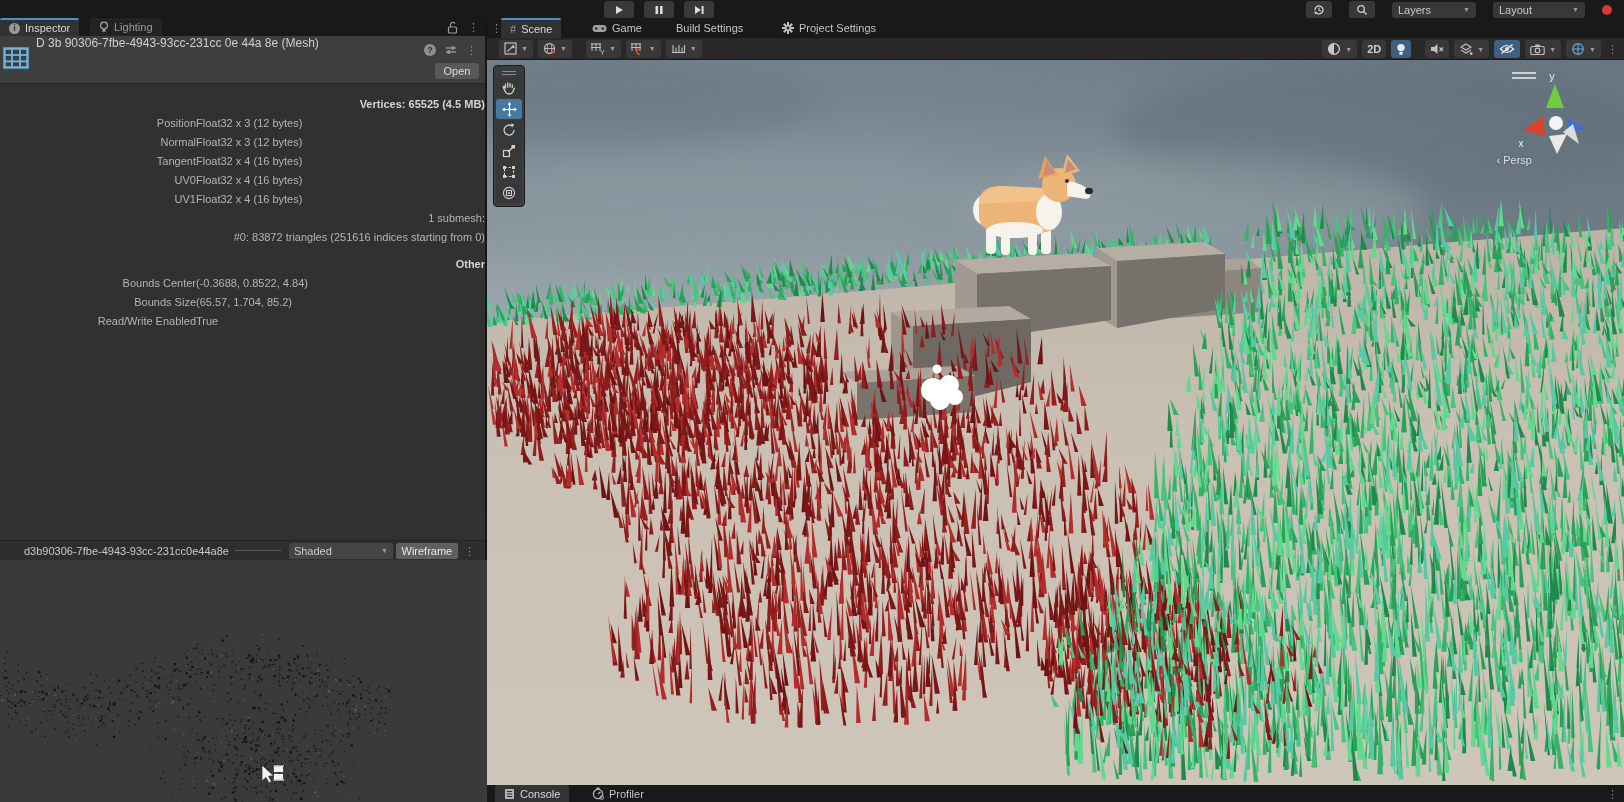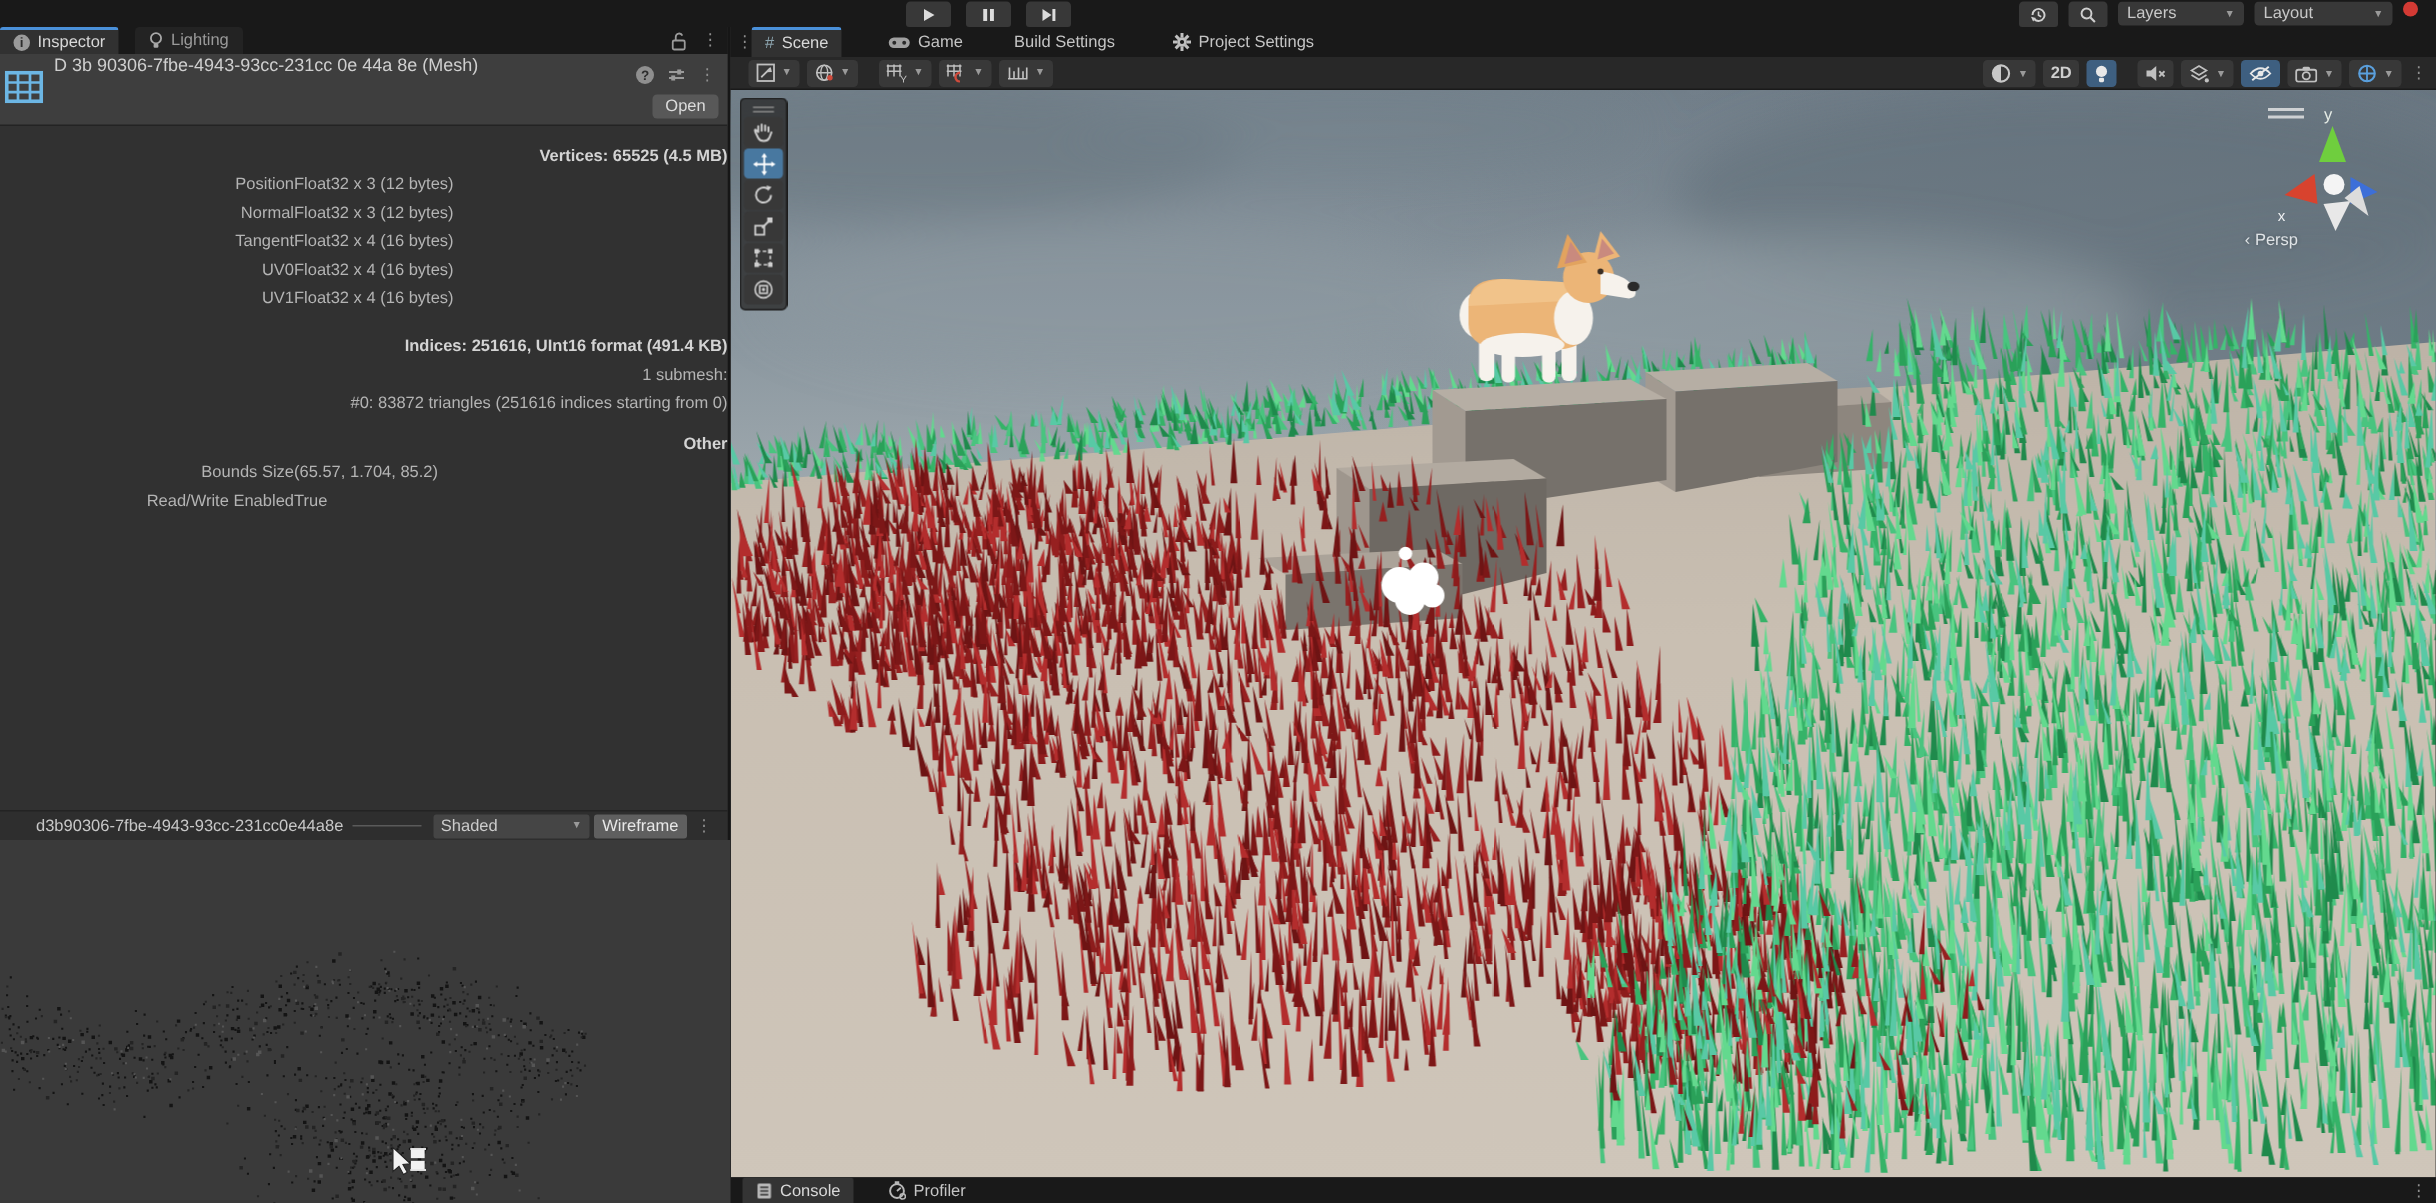--- a/index.html
+++ b/index.html
@@ -5,21 +5,21 @@
   * { margin:0; padding:0; box-sizing:border-box; }
   html,body { width:1624px; height:802px; overflow:hidden; background:#282828;
     font-family:"Liberation Sans","DejaVu Sans",sans-serif; font-size:11px; color:#bdbdbd;
     -webkit-font-smoothing:antialiased; }
   .abs { position:absolute; }
 
   
   #topbar { position:absolute; left:0; top:0; width:1624px; height:18px; background:#191919; z-index:30; }
   .tb-btn { position:absolute; top:1px; height:17px; background:#383838; border-radius:3px 3px 2px 2px;
     display:flex; align-items:center; justify-content:center; }
-  .tb-right { position:absolute; right:12px; top:1px; height:17px; display:flex; gap:7px; }
+  .tb-right { position:absolute; right:12px; top:1px; height:17px; display:flex; gap:17px; align-items:center; }
   .dd { background:#383838; border-radius:3px; height:16px; display:flex; align-items:center;
     padding:0 6px; gap:6px; color:#c8c8c8; }
   .dd .arr { font-size:7px; color:#9a9a9a; }
   .red-dot { width:10px; height:10px; border-radius:50%; background:#d33a34; }
 
   
   #left-panel { position:absolute; left:0; top:18px; width:487px; height:784px; background:#313131; border-right:2px solid #161616; }
   #insp-tabbar { position:absolute; left:0; top:0; width:100%; height:18px; background:#191919; }
   .tab { position:absolute; top:0; height:18px; display:flex; align-items:center; gap:5px; padding:0 9px; color:#c4c4c4; }
   .tab.active { background:#313131; border-top:2px solid #4a90d9; border-radius:2px 2px 0 0; color:#d8d8d8; }
@@ -201,25 +201,28 @@
       </div>
     <div class="kv">
         <span class="k">UV0</span>
         <span class="v">Float32 x 4 (16 bytes)</span>
       </div>
     <div class="kv">
         <span class="k">UV1</span>
         <span class="v">Float32 x 4 (16 bytes)</span>
       </div>
 
-    <div class="sec-title" style="margin-top:13px;">Indices: 251616, UInt16 format (491.4 KB)</div>
     <div class="sub">1 submesh:</div>
     <div class="sub">#0: 83872 triangles (251616 indices starting from 0)</div>
 
     <div class="sec-title" style="margin-top:8px;">Other</div>
+    <div class="kv">
+        <span class="k">Bounds Center</span>
+        <span class="v">(-0.3688, 0.8522, 4.84)</span>
+      </div>
     <div class="kv">
         <span class="k">Bounds Size</span>
         <span class="v">(65.57, 1.704, 85.2)</span>
       </div>
     <div class="kv">
         <span class="k">Read/Write Enabled</span>
         <span class="v">True</span>
       </div>
   </div>
 

